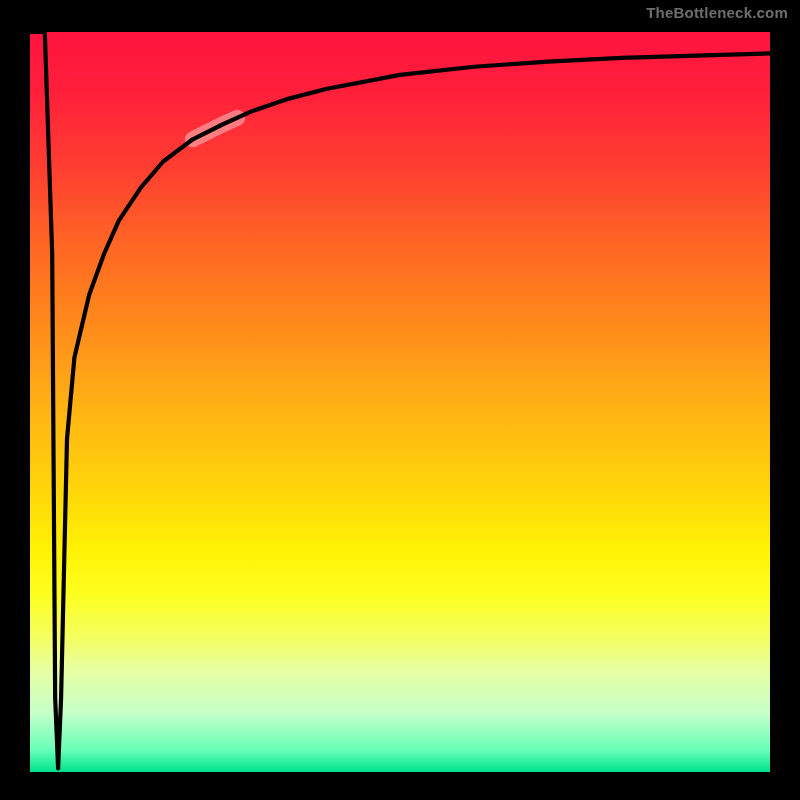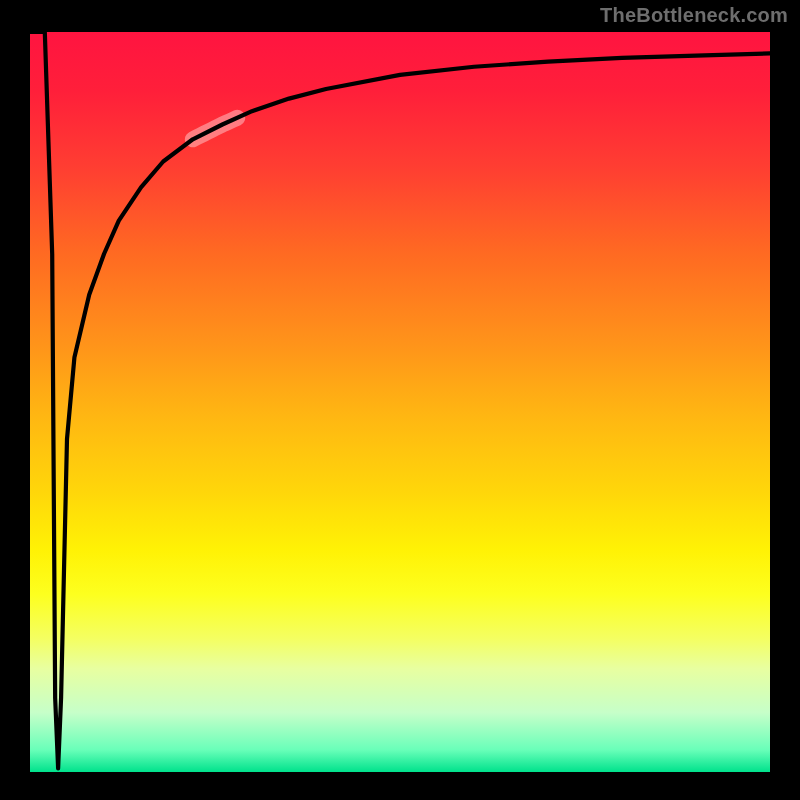--- a/index.html
+++ b/index.html
@@ -14,21 +14,21 @@
     position: relative;
     width: 800px;
     height: 800px;
     background: #000;
   }
   .watermark {
     position: absolute;
     top: 4px;
     right: 12px;
     font-family: Arial, Helvetica, sans-serif;
-    font-size: 20px;
+    font-size: 15px;
     font-weight: 600;
     color: #6e6e6e;
     letter-spacing: 0.2px;
     user-select: none;
   }
   .plot-area {
     position: absolute;
     left: 30px;
     top: 32px;
     width: 740px;

